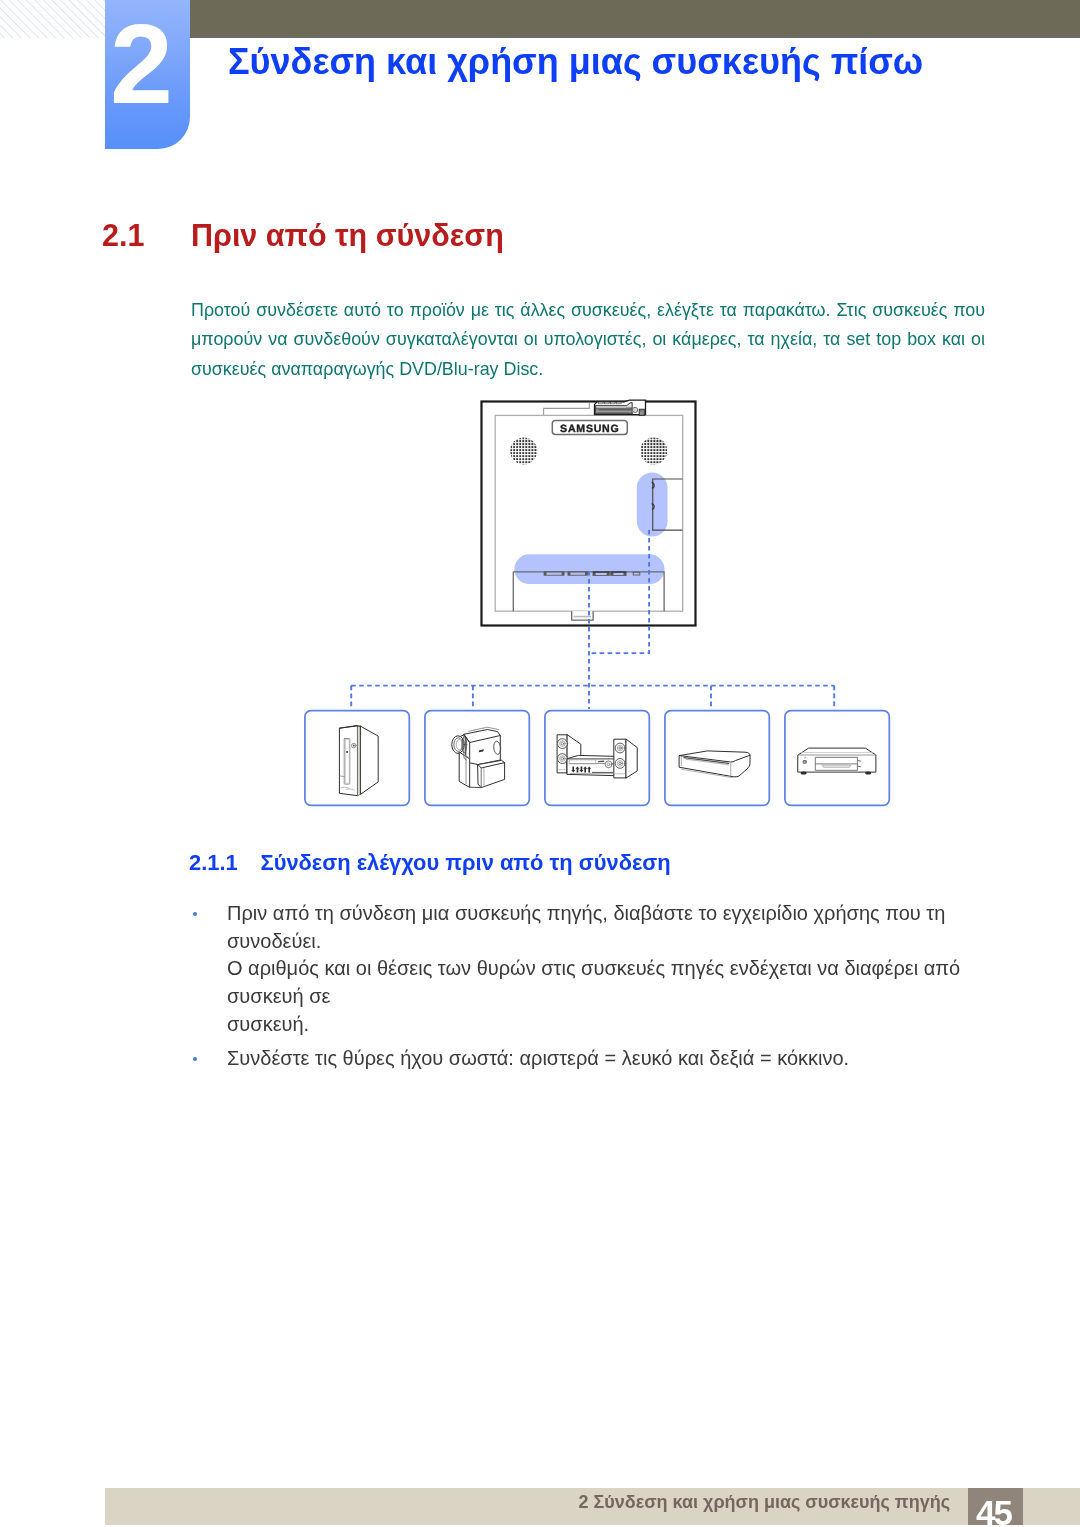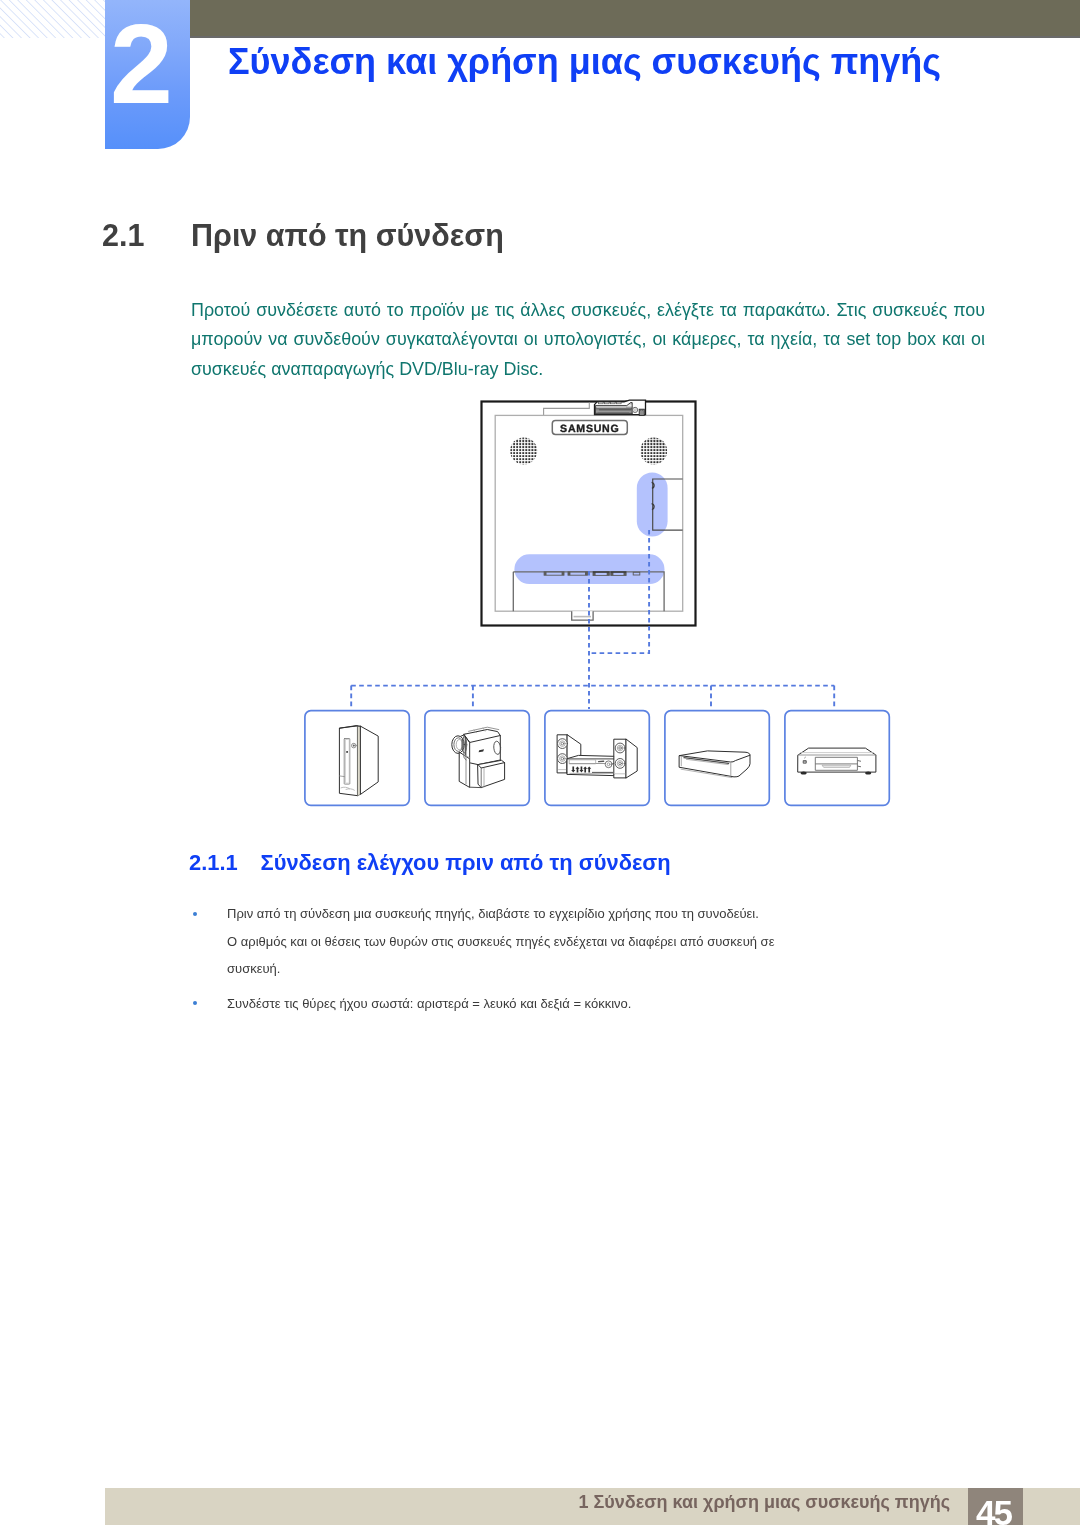--- a/index.html
+++ b/index.html
@@ -13,34 +13,34 @@
   .chapter-tab{position:absolute;left:105px;top:0;width:85px;height:149px;
     border-radius:0 0 32px 0;
     background:linear-gradient(to bottom,#93b5fb 0%,#82a9fa 30%,#6c9bfa 62%,#5690fa 100%);
     overflow:hidden;}
   .chapter-num{position:absolute;left:-6px;width:85px;top:-4px;text-align:center;
     font-family:"Liberation Sans",sans-serif;font-weight:bold;font-size:113px;
     line-height:137px;color:#ffffff;letter-spacing:0px;}
   
   .sec-head{position:absolute;left:102px;top:219px;width:880px;
     font-family:"Liberation Sans",sans-serif;font-weight:bold;font-size:30.5px;
-    line-height:32px;color:#404040;white-space:nowrap;}
+    line-height:32px;color:#b91c1c;white-space:nowrap;}
   .sec-head .num{display:inline-block;width:89px;}
   .body-col{position:absolute;left:191px;top:296px;width:794px;}
   .intro{font-family:"Liberation Sans",sans-serif;font-size:17.9px;line-height:29.4px;
     color:#0f766e;text-align:justify;margin:0;}
 
   
   .sub-head{position:absolute;left:189px;top:851px;
     font-family:"Liberation Sans",sans-serif;font-weight:bold;font-size:21.9px;
     line-height:24px;color:#0f3ff5;white-space:nowrap;}
   .sub-head .num{display:inline-block;width:71.5px;}
   .bullets{position:absolute;left:193px;top:900px;width:798px;}
   .bullet{position:relative;padding-left:34px;margin:0 0 6.4px 0;
-    font-family:"Liberation Sans",sans-serif;font-size:13px;line-height:27.7px;
+    font-family:"Liberation Sans",sans-serif;font-size:20px;line-height:27.7px;
     color:#3a3a3a;text-align:left;}
   .bullet .dot{position:absolute;left:0;top:11.6px;width:4.4px;height:4.4px;
     border-radius:50%;background:#3c7fd4;}
 
   .diagram{position:absolute;left:0;top:0;pointer-events:none;}
   .diagram text{-webkit-font-smoothing:antialiased;text-rendering:geometricPrecision;}
 
   
   .footer-band{position:absolute;left:105px;top:1488px;width:975px;height:37px;
     background:#d9d4c3;}
@@ -69,21 +69,21 @@
         <line x1="0" y1="0" x2="0" y2="6.05" stroke="#a7bef3" stroke-width="0.8"></line>
       </pattern>
         </defs>
       <rect x="0" y="0" width="106" height="38" fill="url(#hatchpat)"></rect>
     </svg>
   </div>
   <div class="topbar"></div>
   <div class="chapter-tab">
     <div class="chapter-num">2</div>
   </div>
-  <div class="chapter-title">Σύνδεση και χρήση μιας συσκευής πηγής</div>
+  <div class="chapter-title">Σύνδεση και χρήση μιας συσκευής πίσω</div>
 
   <div class="sec-head"><span class="num">2.1</span><span>Πριν από τη σύνδεση</span></div>
 
   <div class="body-col">
     <p class="intro">Προτού συνδέσετε αυτό το προϊόν με τις άλλες συσκευές, ελέγξτε τα παρακάτω. Στις συσκευές που μπορούν να συνδεθούν συγκαταλέγονται οι υπολογιστές, οι κάμερες, τα ηχεία, τα set top box και οι συσκευές αναπαραγωγής DVD/Blu-ray Disc.</p>
   </div>
 
   <div class="sub-head"><span class="num">2.1.1</span><span>Σύνδεση ελέγχου πριν από τη σύνδεση</span></div>
 
   <div class="bullets">
@@ -293,18 +293,18 @@
         <path d="M804.3 758.2 l1.4 -1.2" fill="none" stroke="#8a8a8a" stroke-width="0.7"></path>
         <path d="M858.0 760.6 l2.6 0.6" fill="none" stroke="#5a5a5a" stroke-width="0.9"></path>
         <path d="M858.0 766.2 l2.6 0.5" fill="none" stroke="#5a5a5a" stroke-width="0.9"></path>
         <ellipse cx="803.6" cy="772.9" rx="3.0" ry="1.5" fill="#2b2b2b" stroke="none"></ellipse>
         <ellipse cx="868.2" cy="772.9" rx="3.0" ry="1.5" fill="#2b2b2b" stroke="none"></ellipse>
       </g>
     </g>
   </svg>
 
   <div class="footer-band"></div>
-  <div class="footer-text">1 Σύνδεση και χρήση μιας συσκευής πηγής</div>
+  <div class="footer-text">2 Σύνδεση και χρήση μιας συσκευής πηγής</div>
   <div class="footer-badge">
     <div class="pg">45</div>
   </div>
 
 </div>
 
 </body></html>

